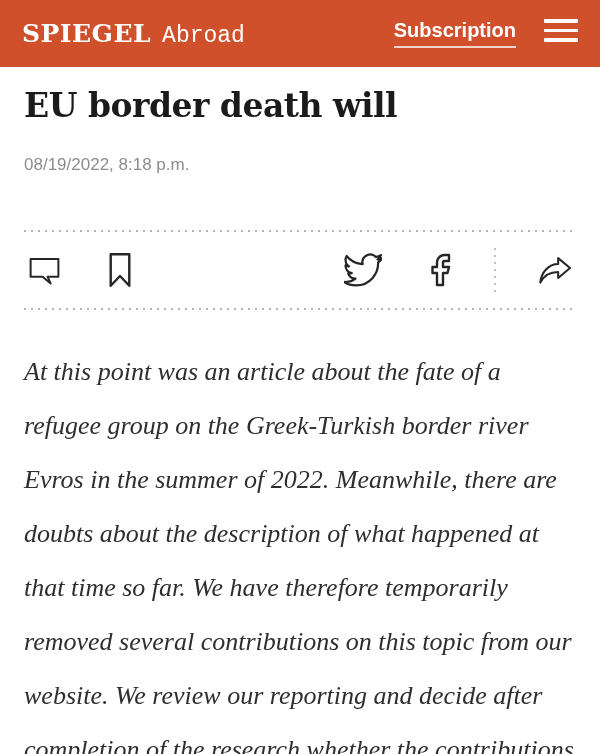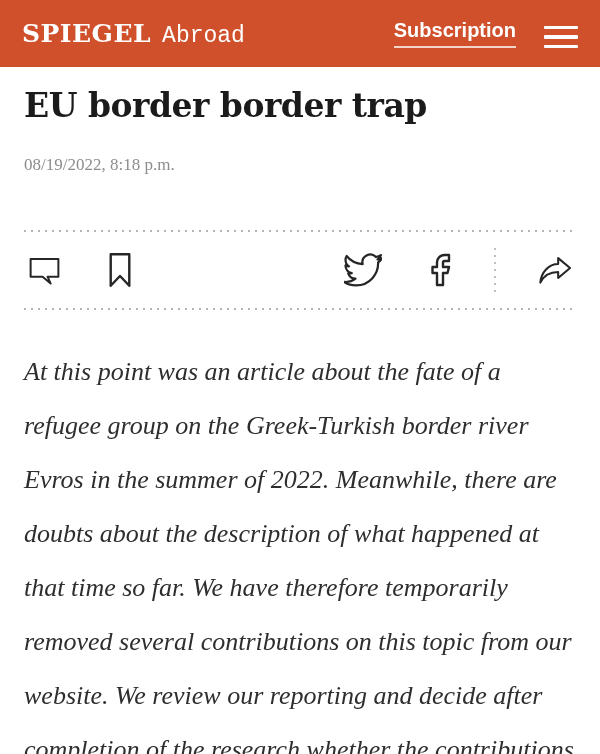--- a/index.html
+++ b/index.html
@@ -23,21 +23,21 @@
     color: #ffffff;
     letter-spacing: 0.5px;
   }
   .section {
     font-family: Liberation Mono, monospace;
     font-size: 23px;
     font-weight: 400;
     color: #ffffff;
     margin-left: 11px;
   }
-  .header-right { display: flex; align-items: flex-end; }
+  .header-right { display: flex; align-items: flex-start; }
   .subscription {
     font-family: "Liberation Sans", sans-serif;
     font-weight: bold;
     font-size: 20px;
     color: #ffffff;
     text-decoration: none;
     border-bottom: 2px solid rgba(255,255,255,0.75);
     padding-bottom: 4px;
     cursor: pointer;
   }
@@ -50,21 +50,21 @@
     margin-top: 21px;
     font-family: "DejaVu Serif", serif;
     font-weight: bold;
     font-size: 33px;
     letter-spacing: -0.5px;
     color: #1b1b1b;
     line-height: 1.1;
   }
   .date {
     margin-top: 31px;
-    font-family: Liberation Serif, serif;
+    font-family: Liberation Sans, sans-serif;
     font-size: 17px;
     color: #8d8d8d;
   }
 
   
   .toolbar { margin-top: 55px; }
   .dotted-h {
     height: 2px;
     background-image: repeating-linear-gradient(to right, #b5b5b5 0 2px, transparent 2px 7px);
   }
@@ -119,21 +119,21 @@
       <div class="burger">
         <span></span>
           <span></span>
           <span></span>
       </div>
     </div>
   </div>
 
   <div class="main">
 
-    <h1 class="headline">EU border border trap</h1>
+    <h1 class="headline">EU border death will</h1>
 
     <div class="date">08/19/2022, 8:18 p.m.</div>
 
     <div class="toolbar">
       <div class="dotted-h"></div>
       <div class="toolbar-row">
 
         <button class="icon-btn" title="">
           <svg width="37" height="37" viewBox="0 0 48 48" fill="none" stroke="#262626" stroke-width="2.6" stroke-linejoin="round">
             <path d="M6 9 H42 V32 H28 L32 41 L21.5 32 H6 Z"></path>

